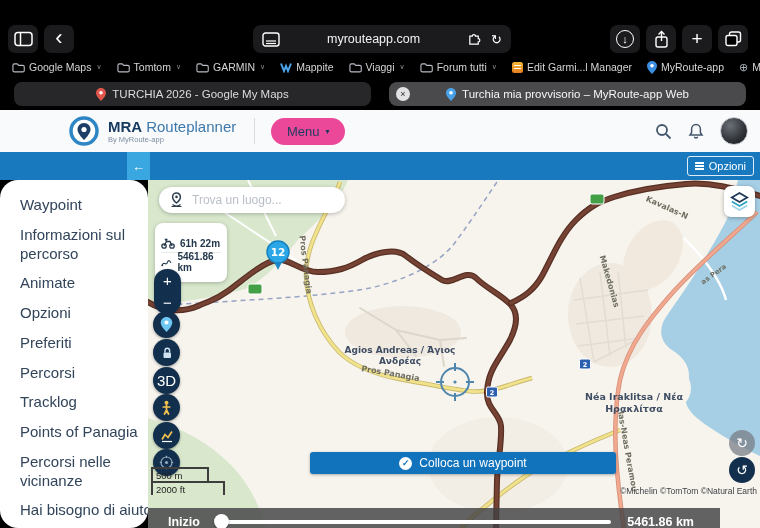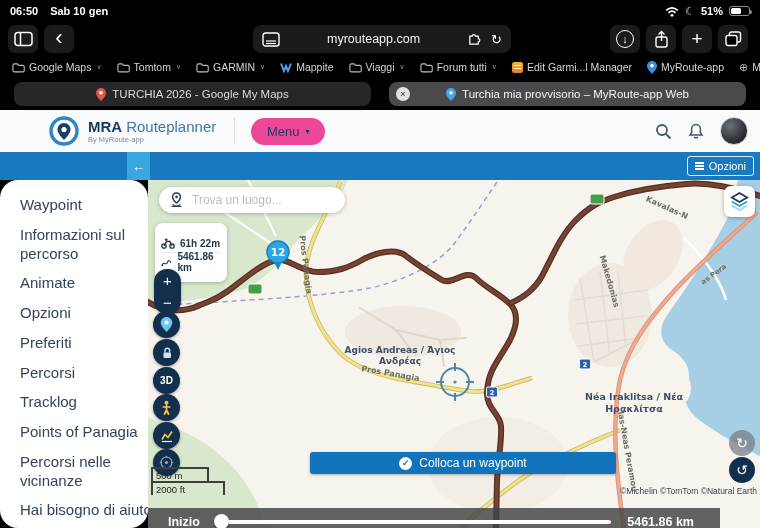--- a/index.html
+++ b/index.html
@@ -47,21 +47,21 @@
   .tab { flex:1; border-radius:8px; display:flex; align-items:center; justify-content:center; gap:6px;
     font-size:11.5px; position:relative; }
   .tab-1 { background:#27272a; color:#dcdcdc; }
   .tab-2 { background:#4a4a4d; color:#f5f5f5; }
   .tab-close { position:absolute; left:7px; top:50%; transform:translateY(-50%); width:14px; height:14px;
     background:#e2e2e5; color:#2c2c2e; border-radius:50%; font-size:9px; line-height:14px; text-align:center; }
   .pin-ico { width:10px; height:13px; }
 
   
   .app-header { position:absolute; top:110px; left:0; width:760px; height:42px; background:#f9fafc;
-    display:flex; align-items:center; padding-left:48px; }
+    display:flex; align-items:center; padding-left:68px; }
   .brand-text { margin-left:8px; line-height:1; }
   .brand-row1 { font-size:15px; }
   .brand-mra { font-weight:bold; color:#16395f; }
   .brand-product { color:#3c78ab; margin-left:4px; }
   .brand-sub { font-size:7.5px; color:#7d8da0; margin-top:2px; }
   .hdr-divider { width:1px; height:26px; background:#d8dce2; margin:0 16px 0 18px; }
   .menu-pill { width:74px; height:27px; border-radius:16px; background:#ec4899; color:#1b3c5e;
     font-size:13px; display:flex; align-items:center; justify-content:center; gap:6px; }
   .menu-caret { font-size:8px; color:#16395f; }
   .hdr-right { margin-left:auto; display:flex; align-items:center; gap:16px; padding-right:12px; }
@@ -92,21 +92,21 @@
   .info-box { position:absolute; left:7px; top:43px; width:72px; background:#fff; border-radius:8px;
     box-shadow:0 1px 4px rgba(0,0,0,.25); padding:12px 6px; font-size:10px; font-weight:bold; color:#24384d; }
   .info-row { display:flex; align-items:center; gap:5px; height:16px; }
   .info-box .sep { height:1px; background:#e8eaec; margin:1px 0; }
 
   .zoom-pill { position:absolute; left:6px; top:89px; width:27px; height:45px; background:#12304d;
     border-radius:13px; color:#fff; display:flex; flex-direction:column; align-items:center; justify-content:space-around;
     font-size:15px; box-shadow:0 1px 3px rgba(0,0,0,.3); }
   .ctrl-circle { position:absolute; left:5px; width:27px; height:27px; border-radius:50%; background:#12304d;
     box-shadow:0 1px 3px rgba(0,0,0,.35); display:flex; align-items:center; justify-content:center; color:#fff; }
-  .ctrl-3d { font-size:10px; font-weight:bold; }
+  .ctrl-3d { font-size:15px; font-weight:normal; }
 
   .scale-box { position:absolute; left:3px; top:287px; font-size:9.5px; color:#222; }
   .scale-m { width:58px; border:2px solid #3d3d3d; border-bottom:none; padding:0 3px; height:14px; line-height:13px; }
   .scale-ft { width:74px; border:2px solid #3d3d3d; border-top-width:2px; border-bottom:none; padding:0 3px; height:14px; line-height:13px; }
 
   .place-btn { position:absolute; left:162px; top:272px; width:306px; height:22px; background:#1273bd;
     border-radius:3px; color:#fff; font-size:12px; display:flex; align-items:center; justify-content:center; gap:7px;
     box-shadow:0 1px 3px rgba(0,0,0,.3); }
   .check-circle { width:13px; height:13px; background:#fff; color:#1273bd; border-radius:50%;
     font-size:9px; font-weight:bold; line-height:13px; text-align:center; }
@@ -142,38 +142,20 @@
     </g>
     <g id="pin-shape">
       <path d="M5 0 C2.2 0 0 2.2 0 5 C0 8.4 5 13 5 13 C5 13 10 8.4 10 5 C10 2.2 7.8 0 5 0 Z" fill="currentColor"></path>
       <circle cx="5" cy="4.8" r="1.8" fill="#fff"></circle>
     </g>
   </defs>
 </svg>
 
 <div class="screen">
 
-  <div class="status-bar">
-    <div class="sb-left">
-      <span>06:50</span>
-      <span>Sab 10 gen</span>
-    </div>
-    <div class="sb-right">
-      <svg width="14" height="11" viewBox="0 0 14 11">
-        <path d="M1.2 4.4 Q7 -0.8 12.8 4.4" stroke="#fff" stroke-width="1.6" fill="none"></path>
-        <path d="M3.4 6.8 Q7 3.5 10.6 6.8" stroke="#fff" stroke-width="1.6" fill="none"></path>
-        <circle cx="7" cy="9.3" r="1.4" fill="#fff"></circle>
-      </svg>
-      <span class="moon">☾</span>
-      <span>51%</span>
-      <span class="batt">
-          <i></i>
-        </span>
-    </div>
-  </div>
 
   <div class="nav-bar">
     <div class="nav-btn" style="left:8px">
       <svg width="19" height="16" viewBox="0 0 19 16">
         <rect x="1" y="1.5" width="17" height="13" rx="3" fill="none" stroke="#fff" stroke-width="1.5"></rect>
         <line x1="6.5" y1="1.5" x2="6.5" y2="14.5" stroke="#fff" stroke-width="1.5"></line>
       </svg>
     </div>
     <div class="nav-btn" style="left:44px">
       <span class="back-glyph">‹</span>

